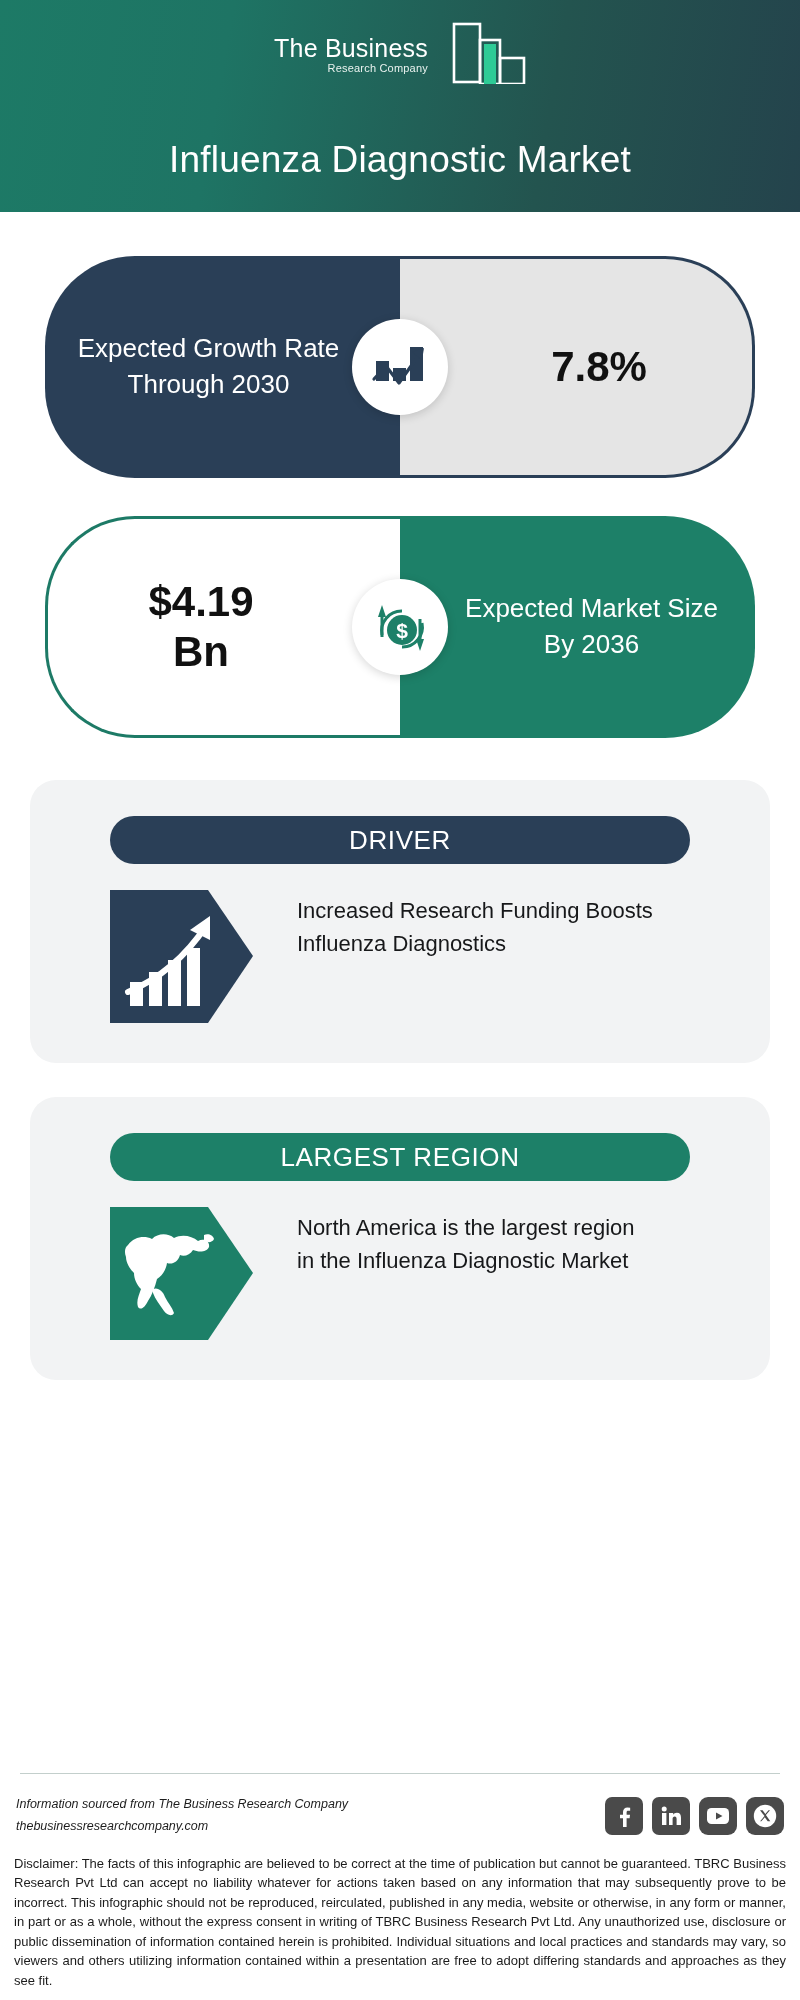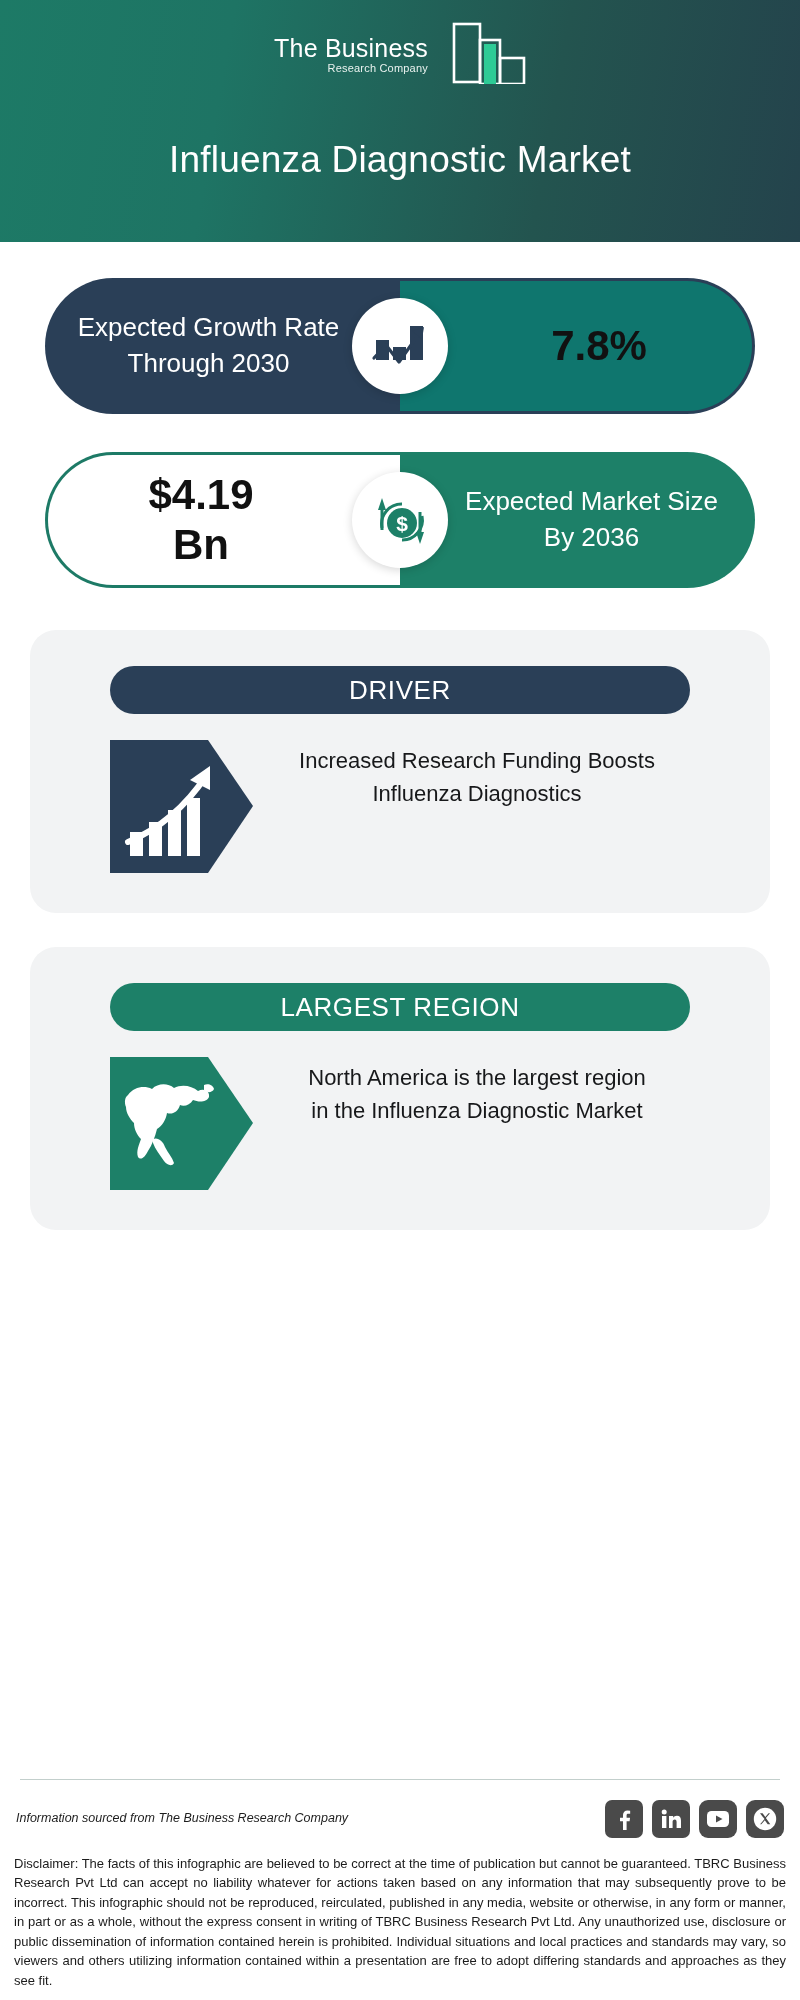--- a/index.html
+++ b/index.html
@@ -7,21 +7,21 @@
     width: 800px;
     background: #ffffff;
     font-family: "Liberation Sans", sans-serif;
   }
   body { width: 800px; height: 2000px; position: relative; overflow: hidden; }
 
   
   .header {
     position: relative;
     width: 800px;
-    height: 242px;
+    height: 212px;
     background: linear-gradient(100deg, #1d7a66 0%, #1e7464 28%, #23544f 68%, #24434c 100%);
     overflow: hidden;
   }
   .logo-wrap {
     position: absolute;
     top: 22px; left: 0; right: 0;
     display: flex; align-items: center; justify-content: center;
     gap: 4px;
   }
   .logo-text { text-align: right; line-height: 1; }
@@ -46,42 +46,42 @@
     line-height: 1.2;
     padding: 0 24px;
   }
 
   
   .stat-band { position: relative; width: 800px; background: #fff; }
 
   .stat-row {
     position: relative;
     width: 710px;
-    margin: 8px auto;
-    height: 136px;
+    margin: 16px auto;
+    height: 222px;
     display: flex;
   }
   .stat-row + .stat-row { margin-top: 38px; }
 
   
   .half { width: 50%; position: relative; display: flex;
           align-items: center; justify-content: center; }
 
   
   .navy-fill {
     background: #2a3f57;
     border-radius: 90px 0 0 90px;
     color: #ffffff;
   }
   .navy-outline {
     border-top: 3px solid #2a3f57;
     border-right: 3px solid #2a3f57;
     border-bottom: 3px solid #2a3f57;
     border-radius: 0 90px 90px 0;
-    background: #0f766e;
+    background: #e5e5e5;
   }
   
   .teal-outline {
     border-top: 3px solid #1d7a66;
     border-left: 3px solid #1d7a66;
     border-bottom: 3px solid #1d7a66;
     border-radius: 90px 0 0 90px;
     background: #ffffff;
   }
   .teal-fill {
@@ -266,21 +266,21 @@
         <path d="M53 26 A20 20 0 0 1 33 50" fill="none" stroke="#1d8068" stroke-width="3"></path>
         <polygon points="13,8 9,20 17,20" fill="#1d8068"></polygon>
         <line x1="13" y1="16" x2="13" y2="40" stroke="#1d8068" stroke-width="3"></line>
         <polygon points="51,54 47,42 55,42" fill="#1d8068"></polygon>
         <line x1="51" y1="46" x2="51" y2="22" stroke="#1d8068" stroke-width="3"></line>
       </svg>
     </div>
   </div>
 </div>
 
-<div style="margin-top:42px;text-align:center;">
+<div style="margin-top:42px;">
 
   <div class="info-card">
     <div class="pill navy">
       <span>DRIVER</span>
     </div>
     <div class="info-body">
       <div class="arrow-badge">
         <svg width="143" height="133" viewBox="0 0 143 133">
           <polygon points="0,0 98,0 143,66 98,133 0,133" fill="#2a3f57"></polygon>
           <rect x="20" y="92" width="13" height="24" fill="#ffffff"></rect>
@@ -317,20 +317,21 @@
     </div>
   </div>
 </div>
 
 <div class="footer">
   <div class="footer-rule"></div>
 
   <div class="footer-top">
     <div class="source-text">
       <div>Information sourced from The Business Research Company</div>
+      <div>thebusinessresearchcompany.com</div>
     </div>
 
     <div class="socials">
       <div class="sicon">
         <svg width="22" height="22" viewBox="0 0 22 22">
           <path fill="#ffffff" d="M13.6 22V13.2h3l.45-3.5H13.6V7.47c0-1 .28-1.7 1.73-1.7h1.84V2.65A24 24 0 0 0 14.48 2.5c-2.66 0-4.48 1.63-4.48 4.62V9.7H7v3.5h3V22z"></path>
         </svg>
       </div>
       <div class="sicon">
         <svg width="22" height="22" viewBox="0 0 22 22">

